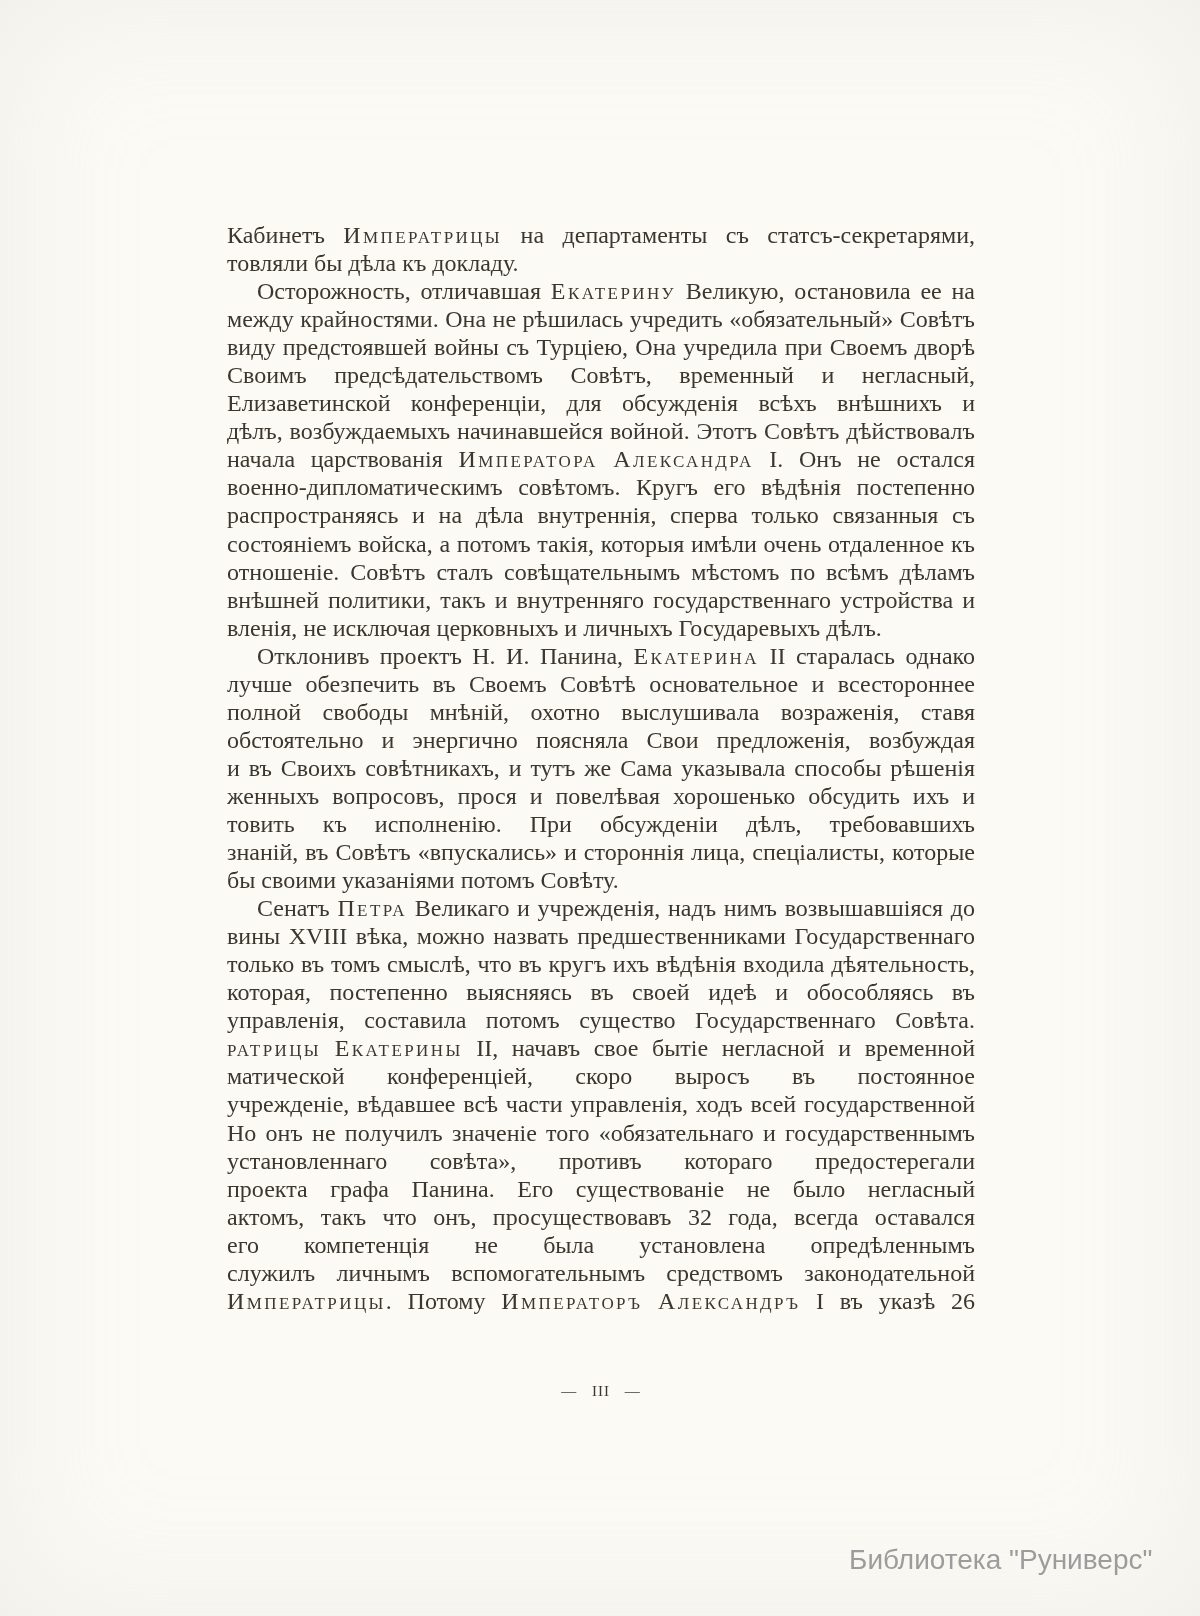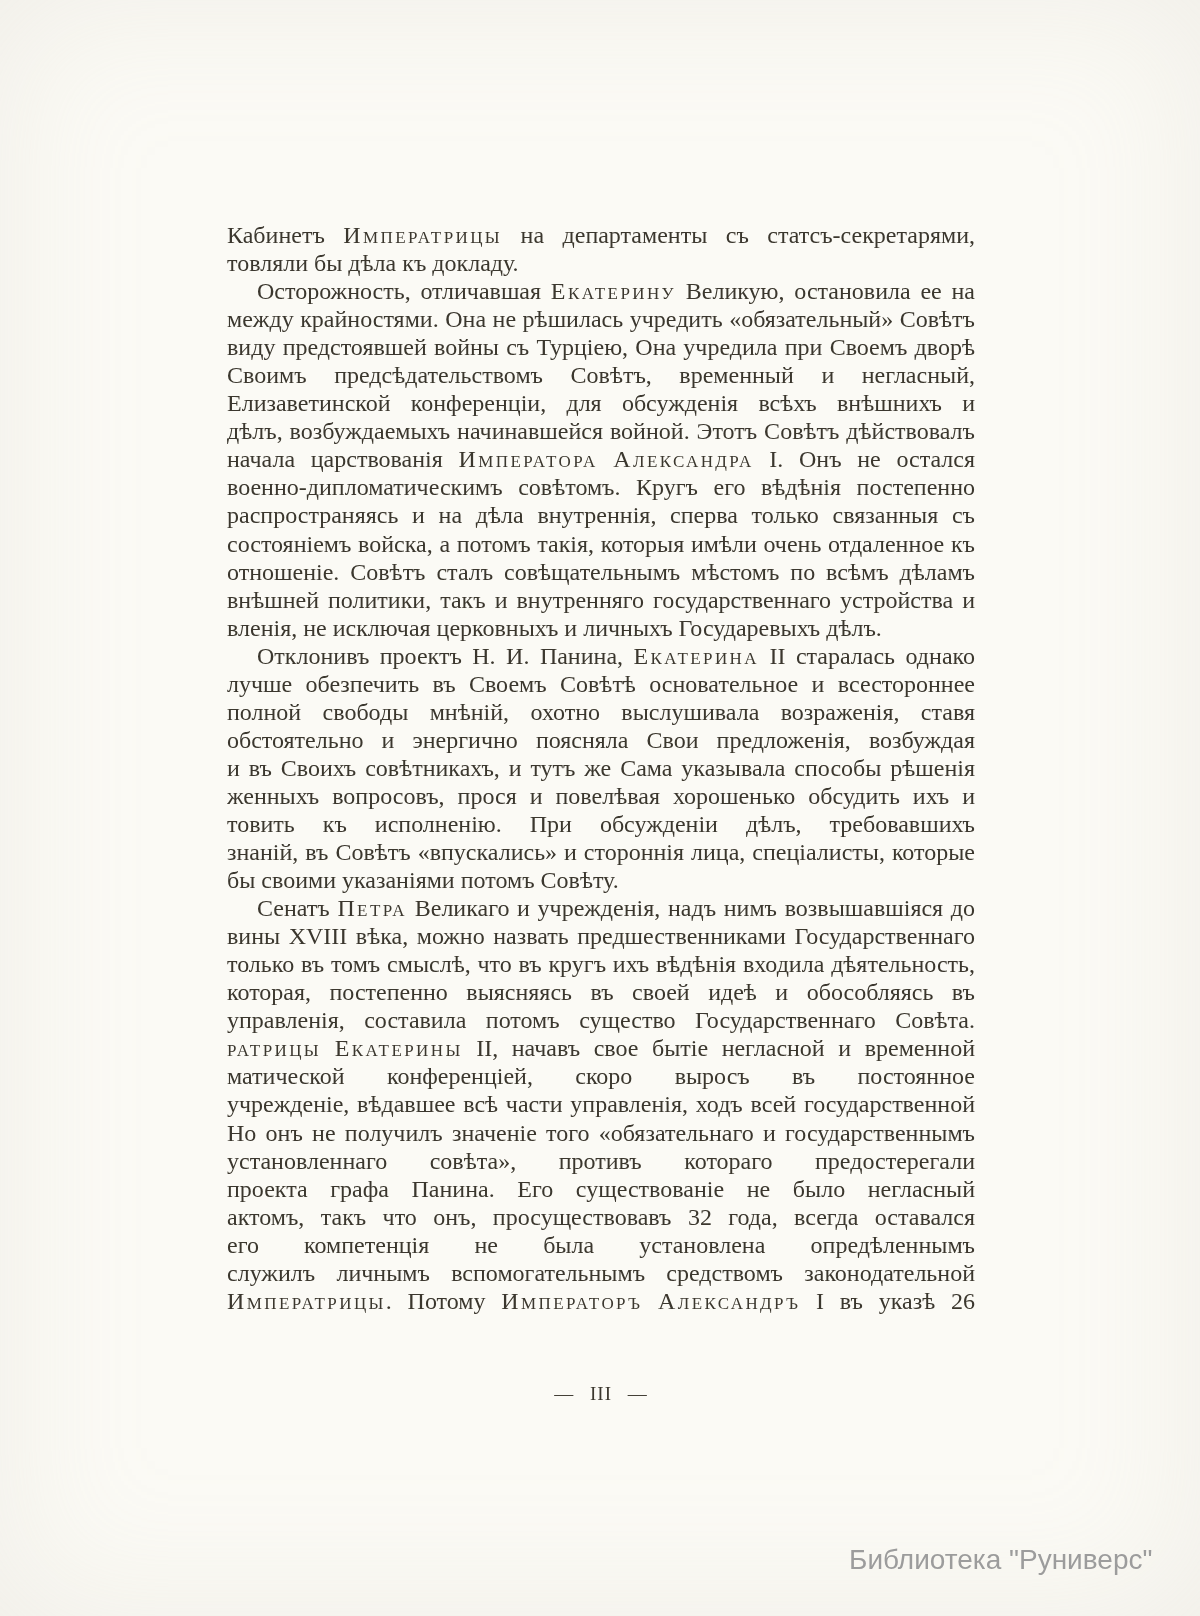--- a/index.html
+++ b/index.html
@@ -38,21 +38,21 @@
   .sc {
     font-variant: small-caps;
     letter-spacing: 0.1em;
   }
   .pagenum {
     position: absolute;
     left: 227px;
     top: 1383px;
     width: 748px;
     text-align: center;
-    font-size: 19px;
+    font-size: 15px;
     letter-spacing: 1px;
     word-spacing: 10px;
     color: #3b372e;
   }
   .watermark {
     position: absolute;
     left: 849px;
     top: 1544px;
     font-family: "Liberation Sans", "DejaVu Sans", sans-serif;
     font-size: 28px;

